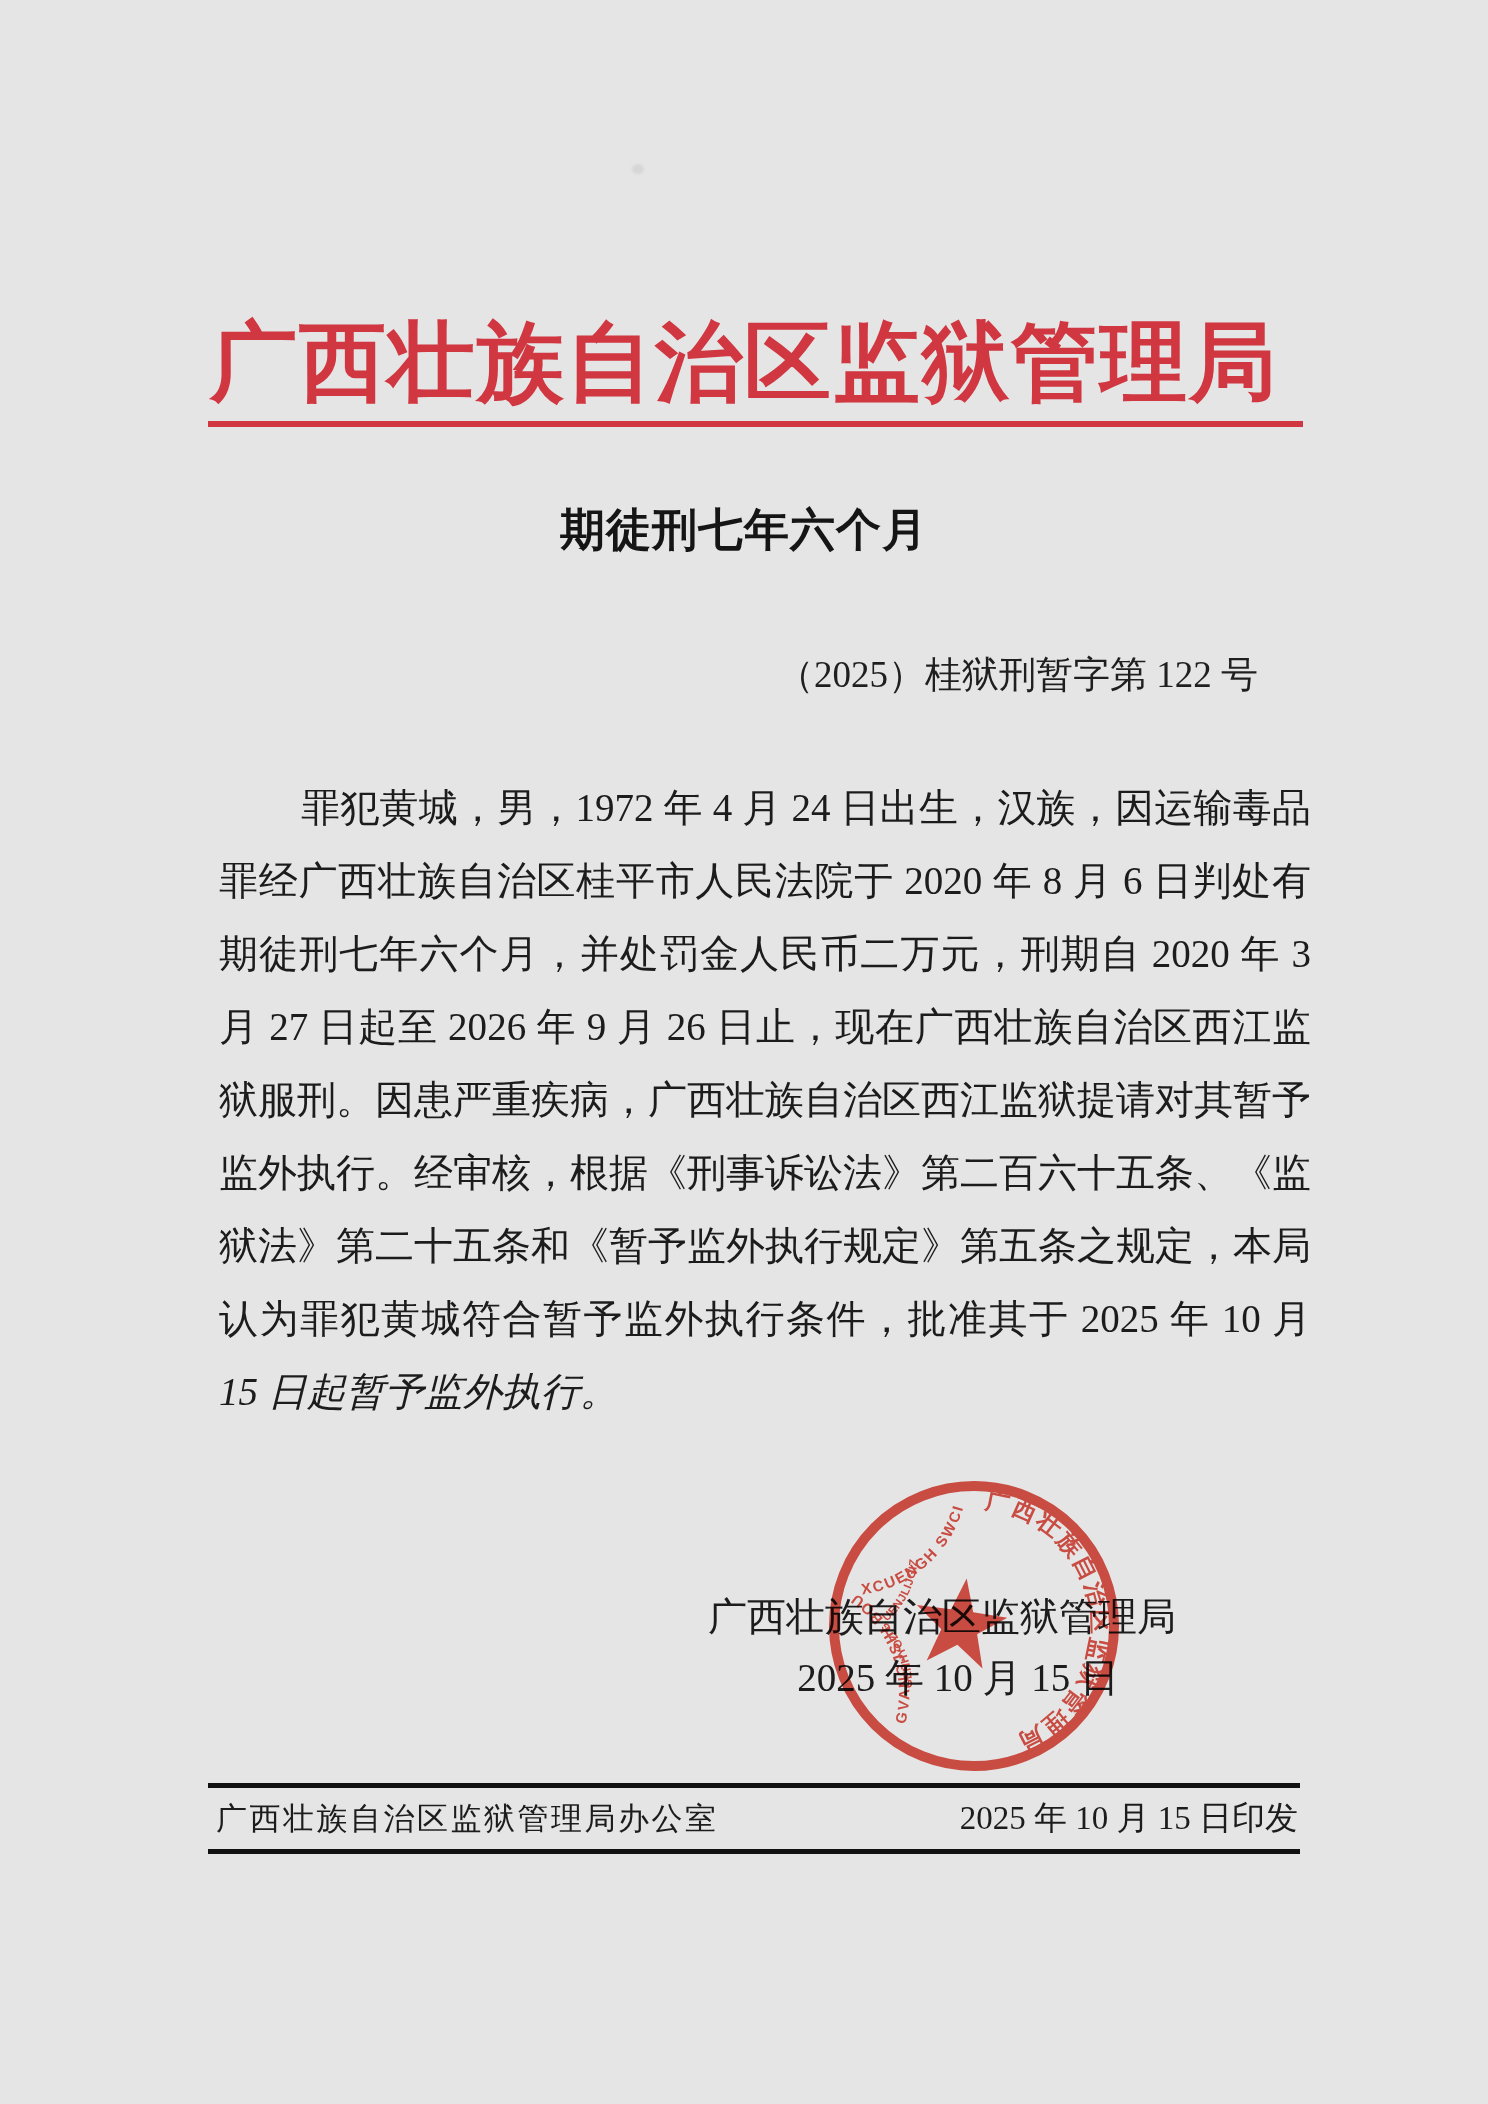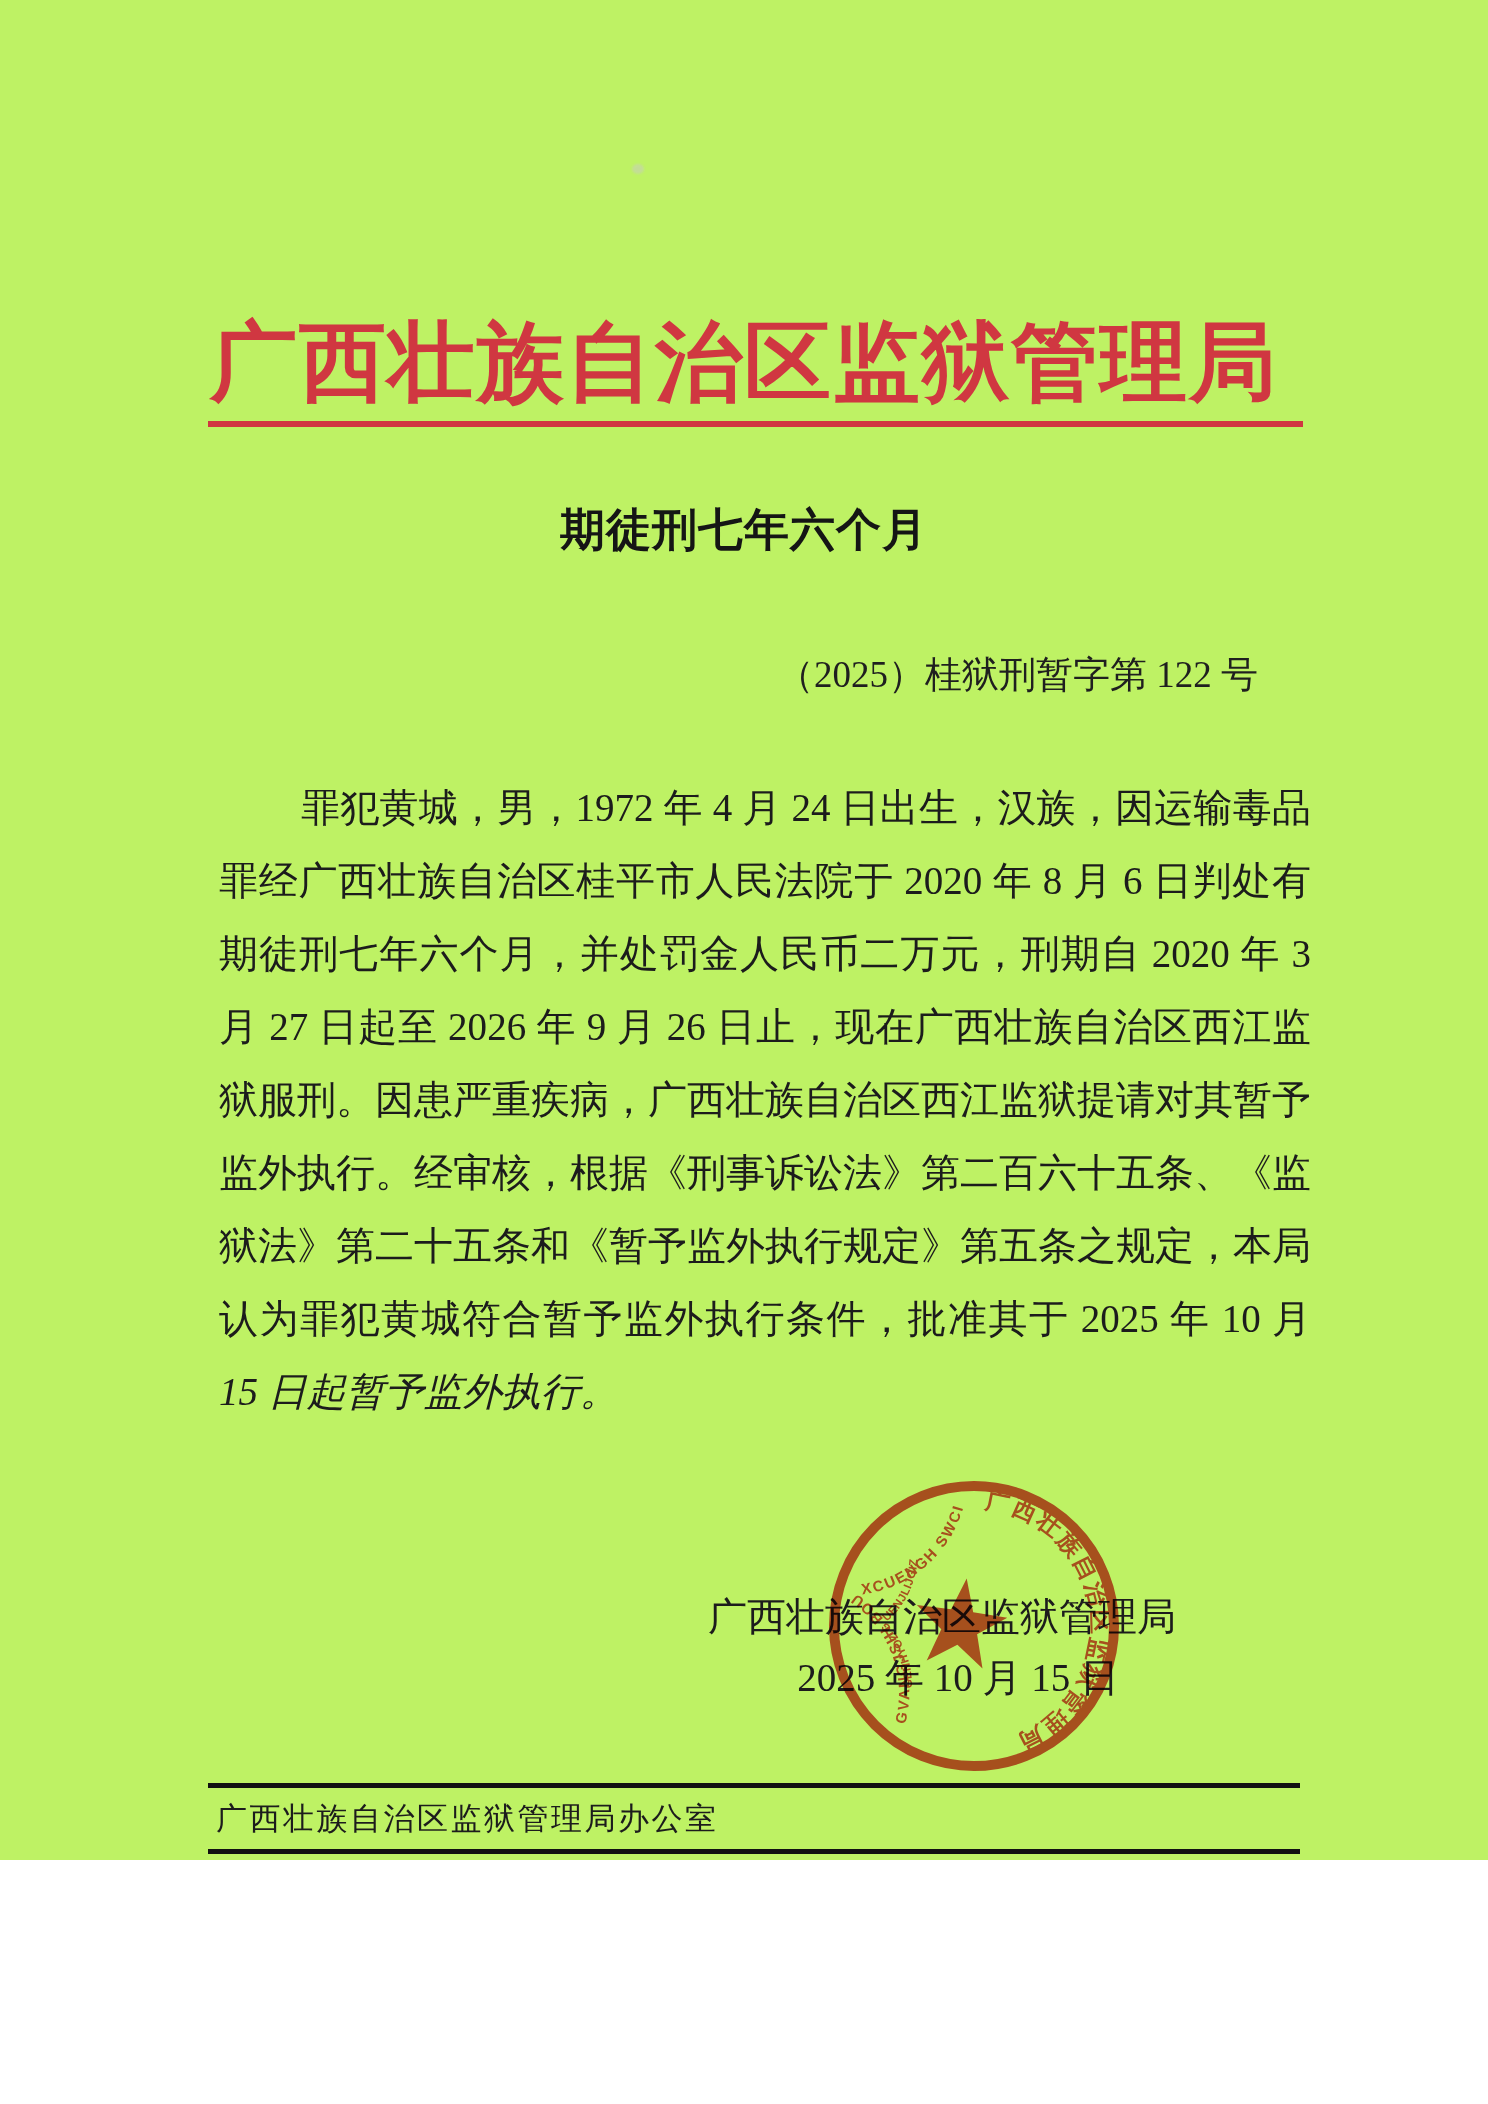--- a/index.html
+++ b/index.html
@@ -1,19 +1,19 @@
 <!DOCTYPE html>
 <html><head>
 <meta charset="utf-8">
 <style>
   html,body{margin:0;padding:0;background:#ffffff;}
   .page{
     position:relative;
-    width:1488px;height:1860px;
-    background:#bef264;
+    width:1488px;height:2104px;
+    background:#e5e5e5;
     overflow:hidden;
     font-family:"Liberation Serif","DejaVu Serif",serif;
     color:#1f1f1f;
   }
   
   .speck{
     position:absolute;left:632px;top:164px;width:12px;height:10px;
     background:#c9c9c9;border-radius:50%;opacity:.5;filter:blur(1px);
   }
   .org-header{
@@ -136,16 +136,17 @@
       <textPath href="#arc-latin-inner" startOffset="0">GENHYOZ GUENJLIJGIZ</textPath>
     </text>
     <text class="cn-arc">
       <textPath href="#arc-cn" startOffset="0">广西壮族自治区监狱管理局</textPath>
     </text>
   </svg>
 
   <div class="footer-rule-top"></div>
   <div class="footer-row">
     <span class="footer-left">广西壮族自治区监狱管理局办公室</span>
+    <span class="footer-right">2025 年 10 月 15 日印发</span>
   </div>
   <div class="footer-rule-bottom"></div>
 
 </div>
 
 </body></html>

